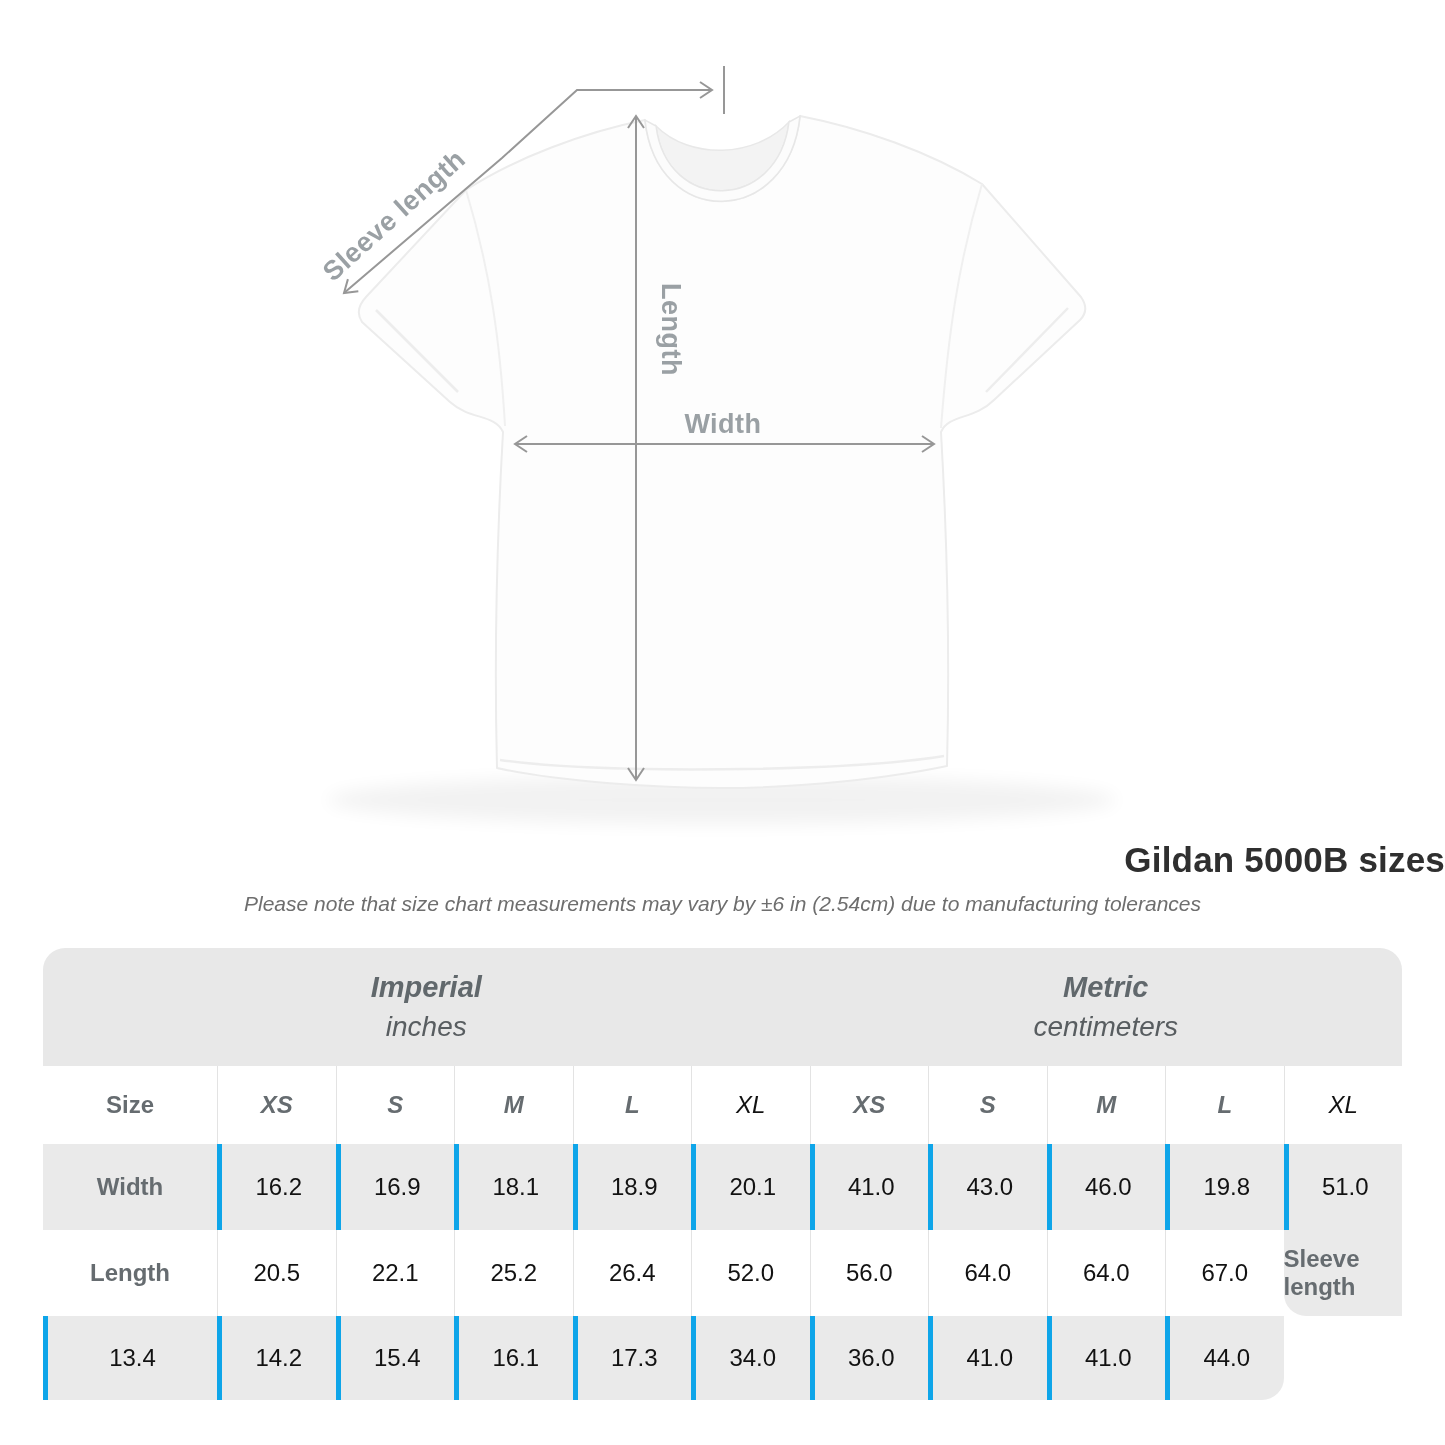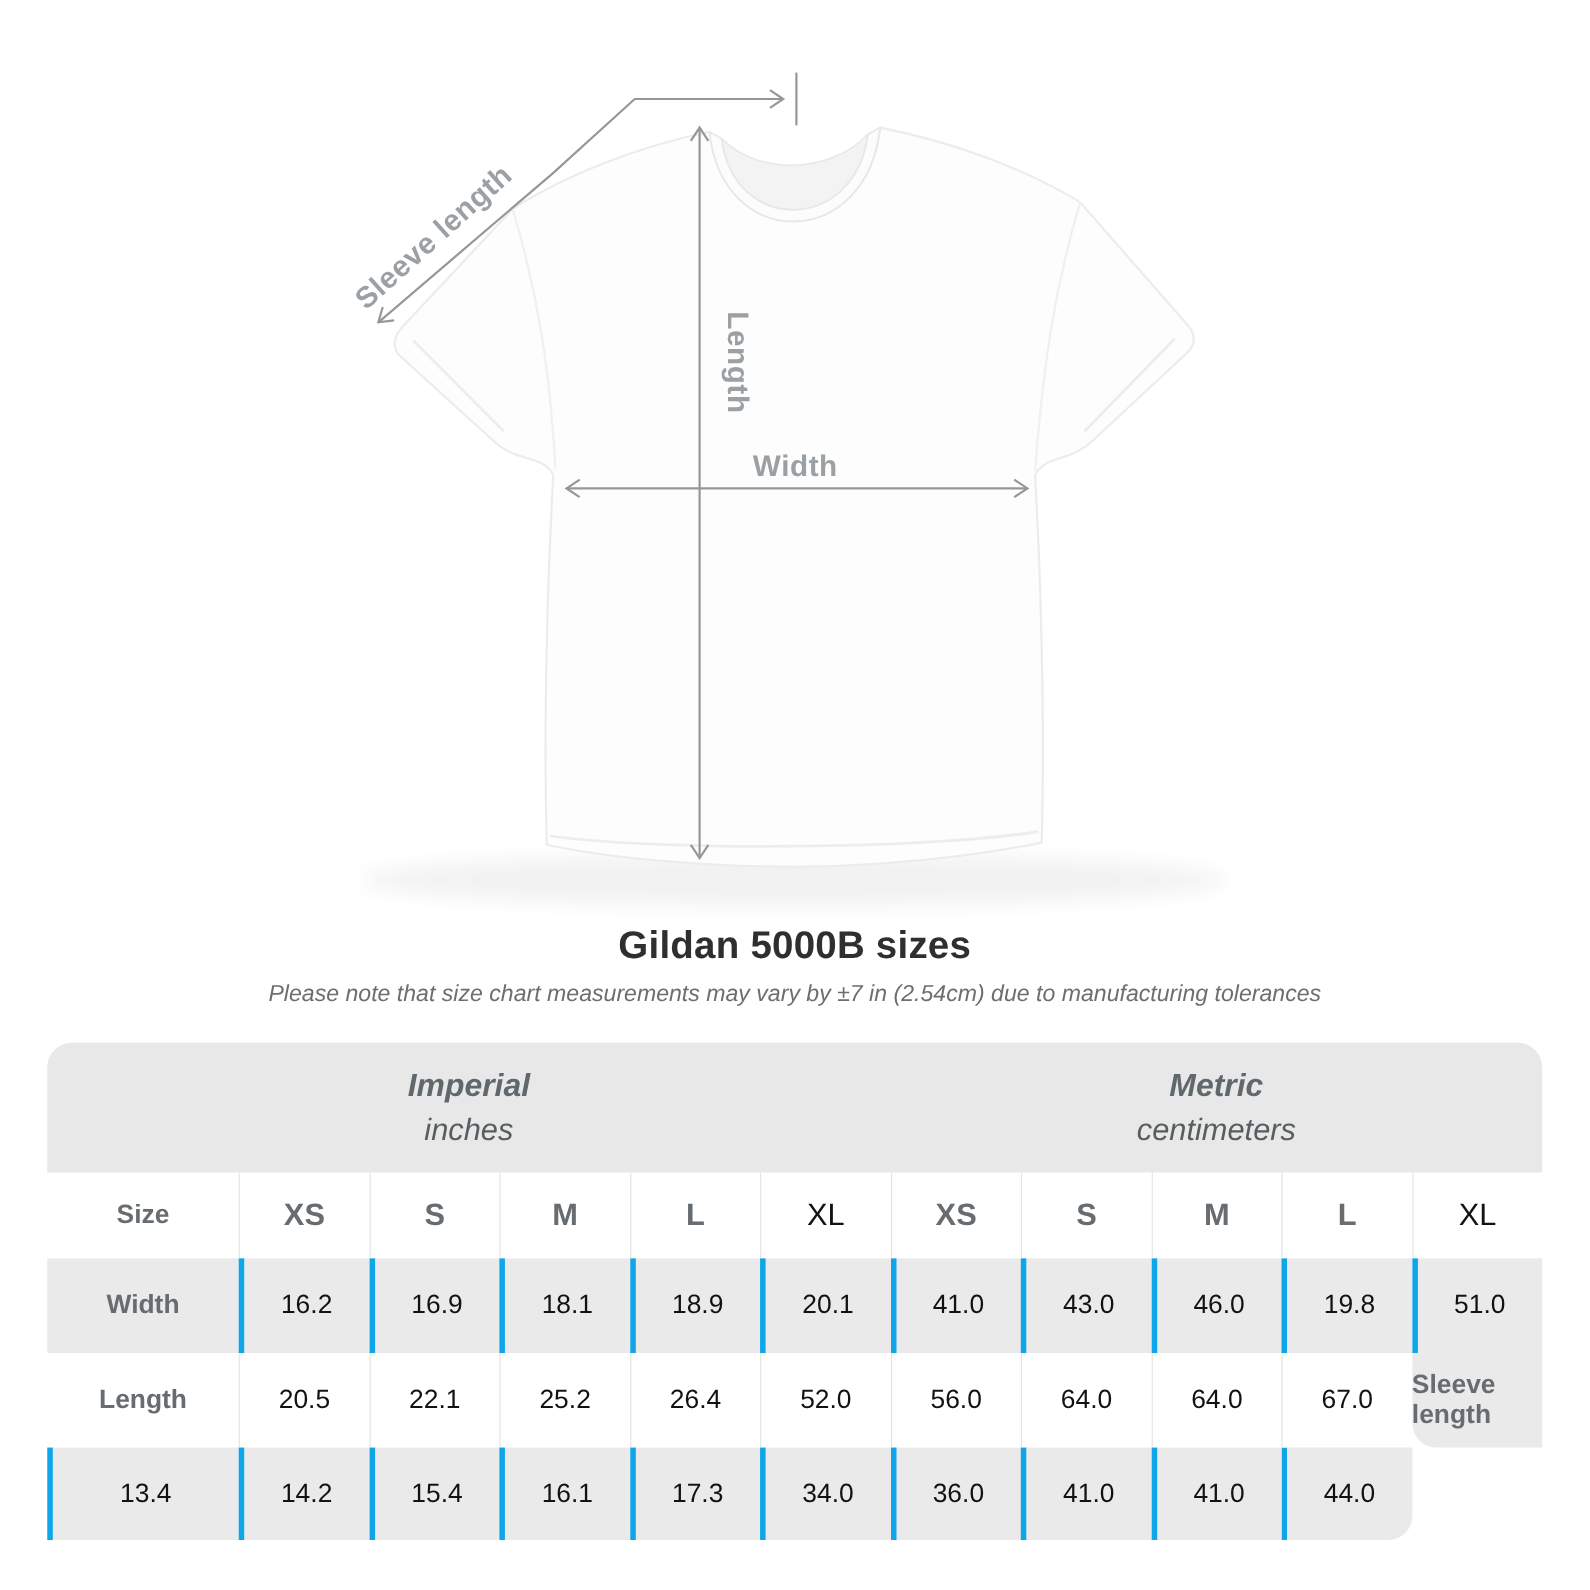--- a/index.html
+++ b/index.html
@@ -5,37 +5,37 @@
   html,body{margin:0;padding:0;background:#ffffff;}
   .stage{
     position:relative;width:1445px;height:1445px;background:#ffffff;overflow:hidden;
     font-family:"Liberation Sans",sans-serif;
   }
   
   .diagram{position:absolute;top:0;left:0;}
   svg text{font-family:"Liberation Sans",sans-serif;font-weight:bold;fill:#9aa0a4;letter-spacing:.5px;}
   .meas-label{font-size:27px;}
   
-  .title{position:absolute;top:840px;left:0;width:100%;text-align:center;
+  .title{position:absolute;top:840px;left:0;width:100%;text-align:right;
          font-size:35px;font-weight:bold;color:#2f2f2f;letter-spacing:.2px;}
   .subtitle{position:absolute;top:892px;left:0;width:100%;text-align:center;
             font-size:21px;font-style:italic;color:#6e6e6e;}
   
   .size-table{
     position:absolute;top:948px;left:43px;width:1359px;
     display:grid;grid-template-columns:174px repeat(10,1fr);
     grid-template-rows:118px 78px 86px 86px 84px;
   }
   .band{background:#e8e8e8;display:flex;flex-direction:column;align-items:center;justify-content:center;gap:7px;}
   .band.imperial{grid-column:1/7;border-top-left-radius:22px;}
   .band.metric{grid-column:7/12;border-top-right-radius:22px;}
   .unit-name{font-style:italic;font-weight:bold;font-size:29px;color:#61686c;}
   .unit-sub{font-style:italic;font-size:28px;color:#585d60;}
   .cell{display:flex;align-items:center;justify-content:center;box-sizing:border-box;}
-  .col-header{font-weight:bold;font-size:28px;color:#666c70;}
+  .col-header{font-weight:bold;font-size:24px;color:#666c70;font-style:italic;}
   .col-header.xl{font-weight:normal;color:#121212;}
   .row-label{font-weight:bold;font-size:24px;color:#666c70;}
   .value{font-size:24px;color:#121212;}
   .sep{border-left:1px solid #e3e3e3;}
   .stripe{background:#eaeaea;}
   .stripe.gap{border-left:5px solid #0ea5e9;}
   .rb-l{border-bottom-left-radius:22px;}
   .rb-r{border-bottom-right-radius:22px;}
 </style>
 </head>
@@ -87,21 +87,21 @@
     <polyline points="344,293 502,158 577,90 712,90" fill="none" stroke="#979797" stroke-width="2" marker-start="url(#arr)" marker-end="url(#arr)"></polyline>
     <line x1="636" y1="116" x2="636" y2="780" stroke="#979797" stroke-width="2" marker-start="url(#arr)" marker-end="url(#arr)"></line>
     <line x1="515" y1="444" x2="934" y2="444" stroke="#979797" stroke-width="2" marker-start="url(#arr)" marker-end="url(#arr)"></line>
 
     <text class="meas-label" transform="translate(400,222) rotate(-42)" text-anchor="middle">Sleeve length</text>
     <text class="meas-label" transform="translate(662,283) rotate(90)" text-anchor="start">Length</text>
     <text class="meas-label" x="723" y="433" text-anchor="middle">Width</text>
   </svg>
 
   <div class="title">Gildan 5000B sizes</div>
-  <div class="subtitle">Please note that size chart measurements may vary by ±7 in (2.54cm) due to manufacturing tolerances</div>
+  <div class="subtitle">Please note that size chart measurements may vary by ±6 in (2.54cm) due to manufacturing tolerances</div>
 
   <div class="size-table">
 
     <div class="band imperial">
       <div class="unit-name">Imperial</div>
       <div class="unit-sub">inches</div>
     </div>
     <div class="band metric">
       <div class="unit-name">Metric</div>
       <div class="unit-sub">centimeters</div>

